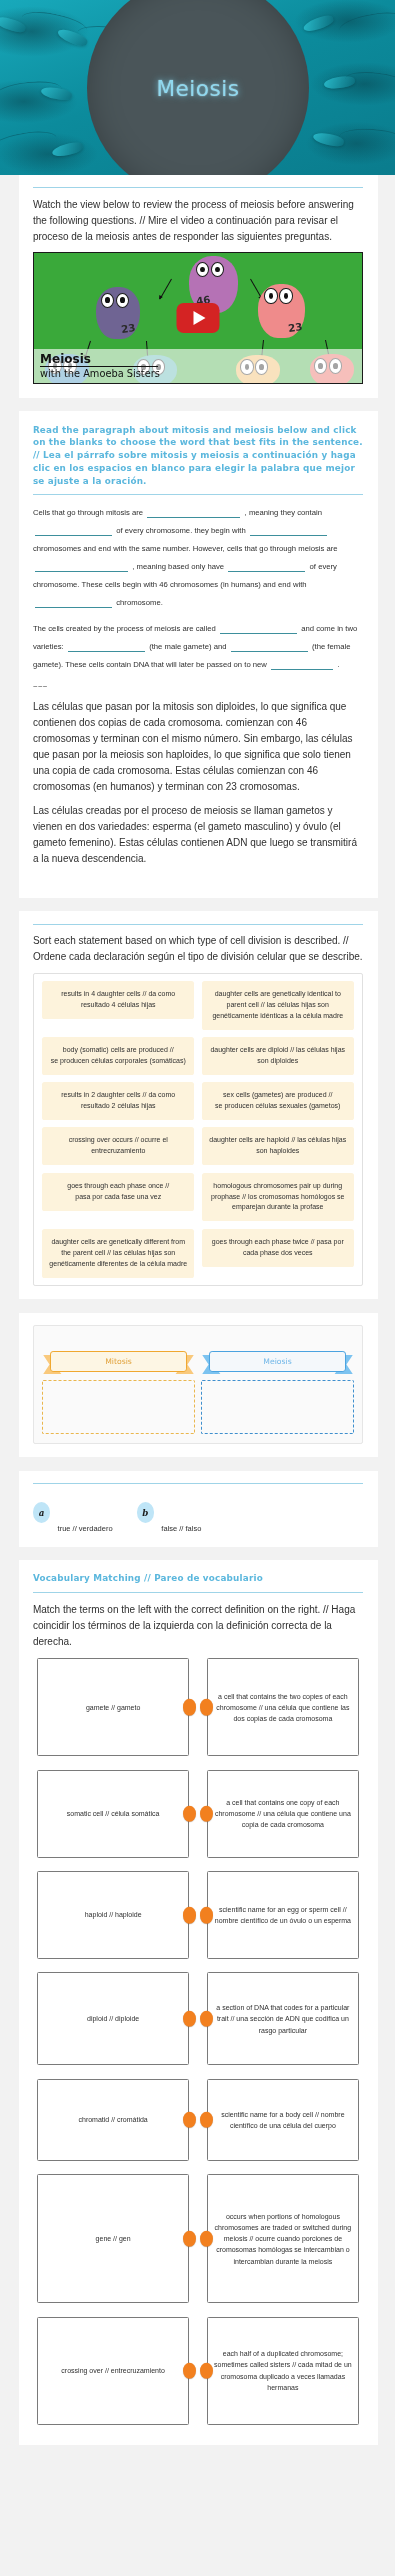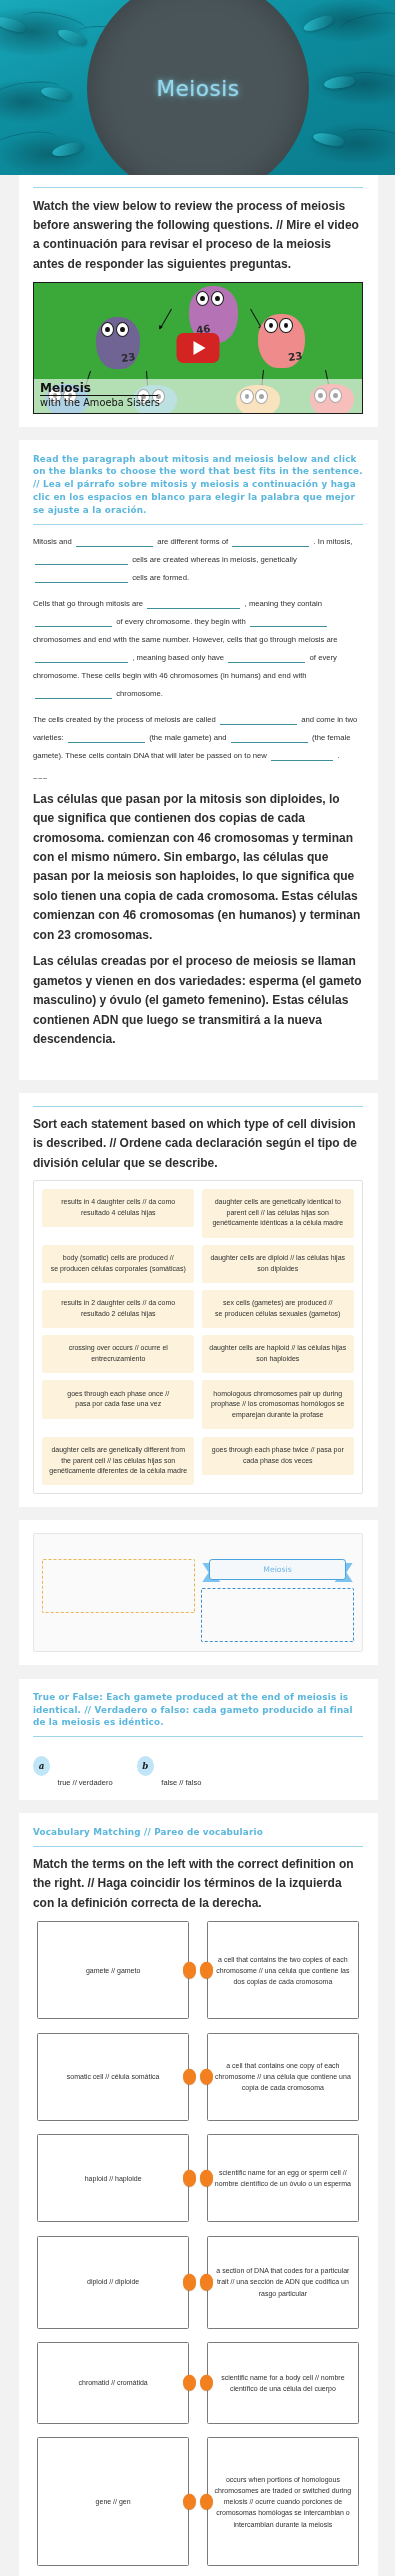--- a/index.html
+++ b/index.html
@@ -78,25 +78,24 @@
     line-height:1.45;
     color:#5bb7dd;
     margin:0 0 7.2px 0;
     letter-spacing:0.2px;
   }
   .rule {
     border:0; border-top:0.5px solid #9fd4e8;
     margin:0 0 8.2px 0;
   }
   .body-text {
-    font-size:12px;
+    font-size:10px;
     line-height:1.62;
     color:#2f2f2f;
     margin:0 0 7.2px 0;
-    font-weight:bold;
   }
   .body-text:last-child { margin-bottom:17px; }
 
   
   .video {
     position:relative;
     width:100%;
     height:132px;
     border:1.5px solid #1a1a1a;
     background:#3aa93a;
@@ -372,31 +371,20 @@
         <div class="l1">Meiosis</div>
         <div class="l2">with the Amoeba Sisters</div>
       </div>
     </div>
   </div>
 
   <div class="card gap">
     <h2 class="section-title">Read the paragraph about mitosis and meiosis below and click on the blanks to choose the word that best fits in the sentence. // Lea el párrafo sobre mitosis y meiosis a continuación y haga clic en los espacios en blanco para elegir la palabra que mejor se ajuste a la oración.</h2>
     <hr class="rule">
 
-    <p class="fill">
-      <span>Mitosis and</span>
-      <span class="blank"></span>
-      <span>are different forms of</span>
-      <span class="blank"></span>
-      <span>. In mitosis,</span>
-      <span class="blank lg"></span>
-      <span>cells are created whereas in meiosis, genetically</span>
-      <span class="blank lg"></span>
-      <span>cells are formed.</span>
-    </p>
 
     <p class="fill">
       <span>Cells that go through mitosis are</span>
       <span class="blank lg"></span>
       <span>, meaning they contain</span>
       <span class="blank"></span>
       <span>of every chromosome. they begin with</span>
       <span class="blank"></span>
       <span>chromosomes and end with the same number. However, cells that go through meiosis are</span>
       <span class="blank lg"></span>
@@ -444,35 +432,39 @@
 pasa por cada fase una vez</div>
       <div class="chip">homologous chromosomes pair up during prophase // los cromosomas homólogos se emparejan durante la profase</div>
       <div class="chip">daughter cells are genetically different from the parent cell // las células hijas son genéticamente diferentes de la célula madre</div>
       <div class="chip">goes through each phase twice // pasa por cada phase dos veces</div>
     </div>
   </div>
 
   <div class="card gap">
     <div class="drop-wrap">
       <div class="drop-col">
+        <div class="ribbon">
+          <div class="wing l m-wing"></div>
+          <div class="wing r m-wing"></div>
+          <div class="tag m-tag">Mitosis</div>
+        </div>
         <div class="dropzone m"></div>
       </div>
       <div class="drop-col">
         <div class="ribbon">
           <div class="wing l e-wing"></div>
           <div class="wing r e-wing"></div>
           <div class="tag e-tag">Meiosis</div>
         </div>
         <div class="dropzone e"></div>
       </div>
     </div>
   </div>
 
   <div class="card gap">
-    <h2 class="section-title">True or False: Each gamete produced at the end of meiosis is identical. // Verdadero o falso: cada gameto producido al final de la meiosis es idéntico.</h2>
     <hr class="rule">
     <div class="choices">
       <div class="choice">
         <div class="bubble">a</div>
         <div class="choice-label">true // verdadero</div>
       </div>
       <div class="choice">
         <div class="bubble">b</div>
         <div class="choice-label">false // falso</div>
       </div>

